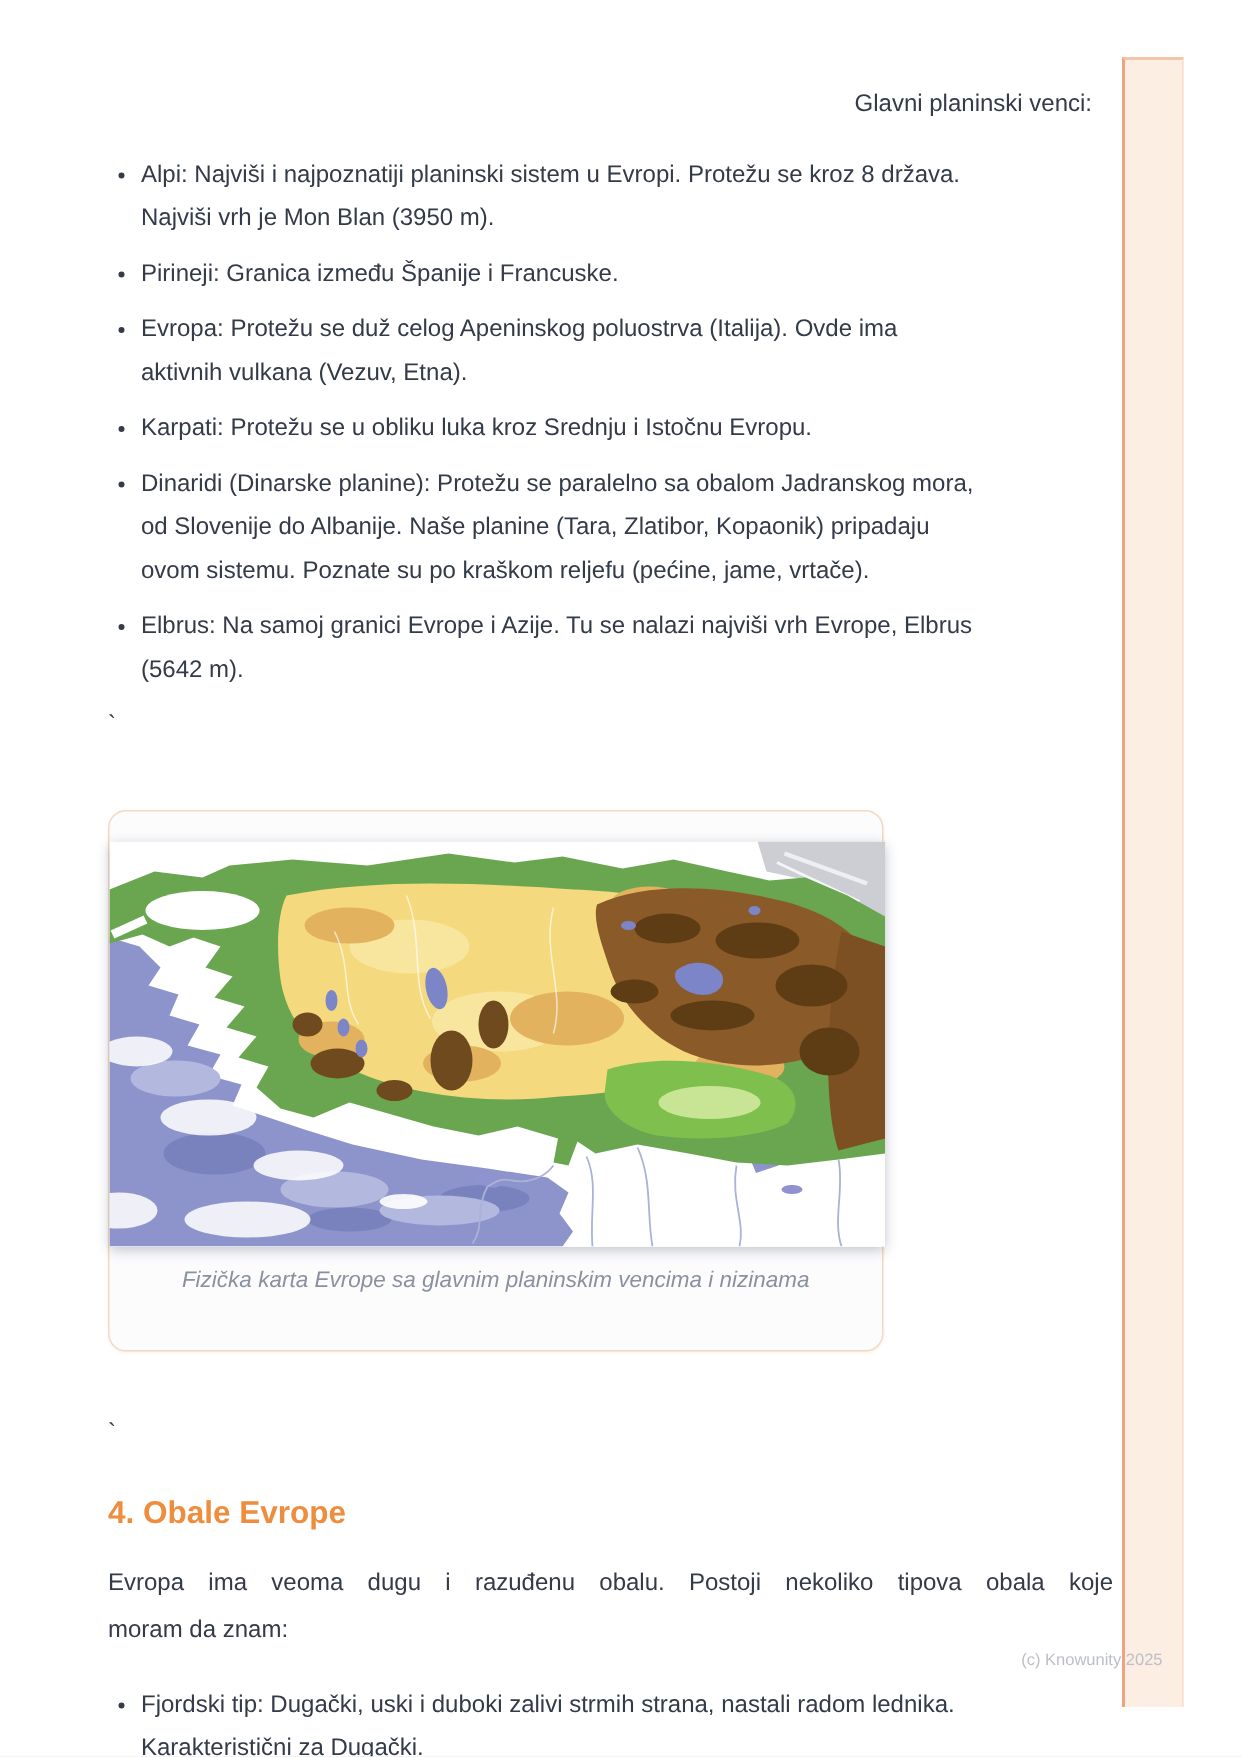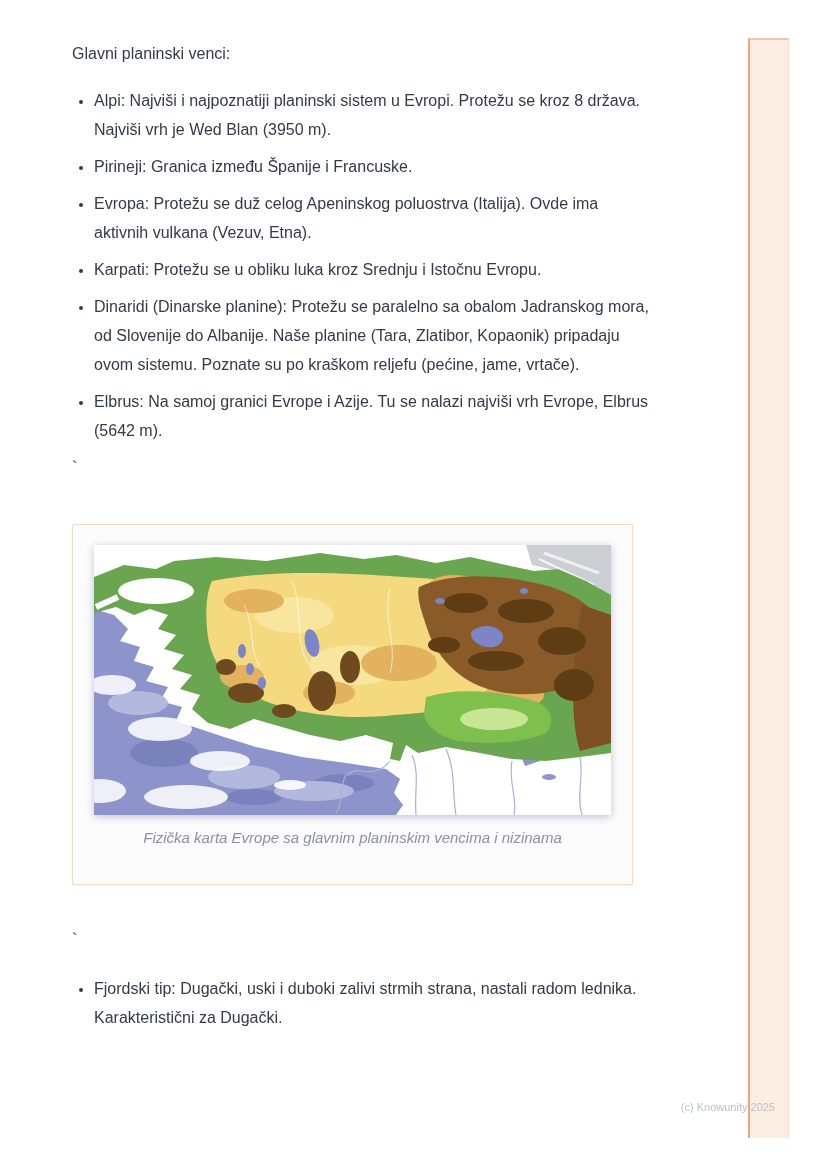--- a/index.html
+++ b/index.html
@@ -15,33 +15,33 @@
   .side-bar{
     position:absolute; top:38px; left:748px; width:41px; height:1100px;
     background:var(--c-bar_fill);
     border-left:2px solid var(--c-bar_edge);
     border-top:2px solid #f3c4a8;
     border-right:1px solid #f7ddcb;
   }
   .content{
     position:absolute; top:42px; left:72px; width:672px;
   }
-  .intro{ font-size:16px; line-height:24px; margin:0; }
+  .intro{ font-size:16px; line-height:24px; margin:16px;text-align:right; }
   ul.bullets{
     list-style:disc; margin:20px 0 0 0; padding:0 0 0 22px;
   }
   ul.bullets li{
     font-size:16px; line-height:29px; max-width:562px; margin:0 0 8px 0;
   }
   ul.bullets li::marker{ font-size:13px; }
   b{ font-weight:400; }
   .tick{ font-size:16px; line-height:29px; margin-top:8px; }
   .figure-card{
-    margin-top:42px; width:561px; border:1px solid var(--c-card_border);
-    border-radius:2px; background:#fcfcfd; padding:20px 0 38px 0;
+    margin-top:42px; width:517px; border:1px solid var(--c-card_border);
+    border-radius:12px; background:#fcfcfd; padding:20px 0 38px 0;
     box-shadow:0 1px 2px rgba(226,178,140,0.18);
   }
   .map-wrap{ width:517px; margin:0 auto; box-shadow:0 2px 8px rgba(40,50,90,0.28); }
   .map-wrap svg{ display:block; width:517px; height:270px; }
   .figure-caption{
     margin-top:14px; text-align:center; font-style:italic;
     font-size:15px; color:var(--c-caption);
   }
   .tick2{ margin-top:40px; }
   h2.section-heading{
@@ -61,21 +61,21 @@
 
 <div class="page">
 
   <div class="side-bar"></div>
 
   <div class="content">
 
     <p class="intro">Glavni planinski venci:</p>
 
     <ul class="bullets">
-      <li><b>Alpi:</b><span> Najviši i najpoznatiji planinski sistem u Evropi. Protežu se kroz 8 država. Najviši vrh je </span><b>Wed Blan</b><span> (3950 m).</span></li>
+      <li><b>Alpi:</b><span> Najviši i najpoznatiji planinski sistem u Evropi. Protežu se kroz 8 država. Najviši vrh je </span><b>Mon Blan</b><span> (3950 m).</span></li>
       <li><b>Pirineji:</b><span> Granica između Španije i Francuske.</span></li>
       <li><b>Evropa:</b><span> Protežu se duž celog Apeninskog poluostrva (Italija). Ovde ima aktivnih vulkana (Vezuv, Etna).</span></li>
       <li><b>Karpati:</b><span> Protežu se u obliku luka kroz Srednju i Istočnu Evropu.</span></li>
       <li><b>Dinaridi (Dinarske planine):</b><span> Protežu se paralelno sa obalom Jadranskog mora, od Slovenije do Albanije. Naše planine (Tara, Zlatibor, Kopaonik) pripadaju ovom sistemu. Poznate su po kraškom reljefu (pećine, jame, vrtače).</span></li>
       <li><b>Elbrus:</b><span> Na samoj granici Evrope i Azije. Tu se nalazi najviši vrh Evrope, </span><b>Elbrus</b><span> (5642 m).</span></li>
     </ul>
 
     <div class="tick">`</div>
 
     <div class="figure-card">
@@ -161,21 +161,26 @@
             <path d="M296,44 C288,74 304,100 296,128"></path>
             <path d="M150,60 C162,84 154,104 166,122"></path>
           </g>
         </svg>
       </div>
       <div class="figure-caption">Fizička karta Evrope sa glavnim planinskim vencima i nizinama</div>
     </div>
 
     <div class="tick tick2">`</div>
 
+    <h2 class="section-heading">4. Obale Evrope</h2>
 
+    <p class="section-paragraph">
+      <span class="jline">Evropa ima veoma dugu i razuđenu obalu. Postoji nekoliko tipova obala koje</span>
+      <span>moram da znam:</span>
+    </p>
 
     <ul class="bullets coast">
       <li><b>Fjordski tip:</b><span> Dugački, uski i duboki zalivi strmih strana, nastali radom lednika. Karakteristični za </span><b>Dugački</b><span>.</span></li>
     </ul>
 
   </div>
 
   <div class="footer-credit">(c) Knowunity 2025</div>
 
 </div>

